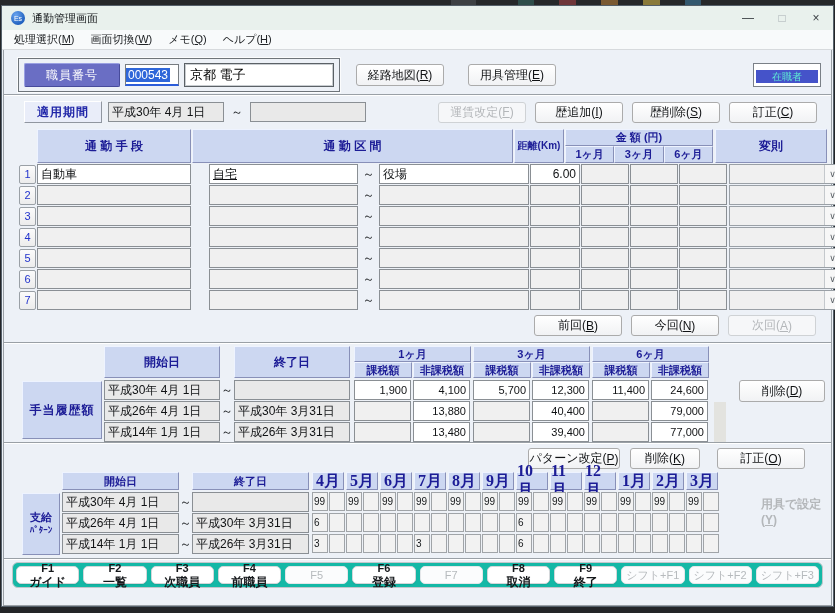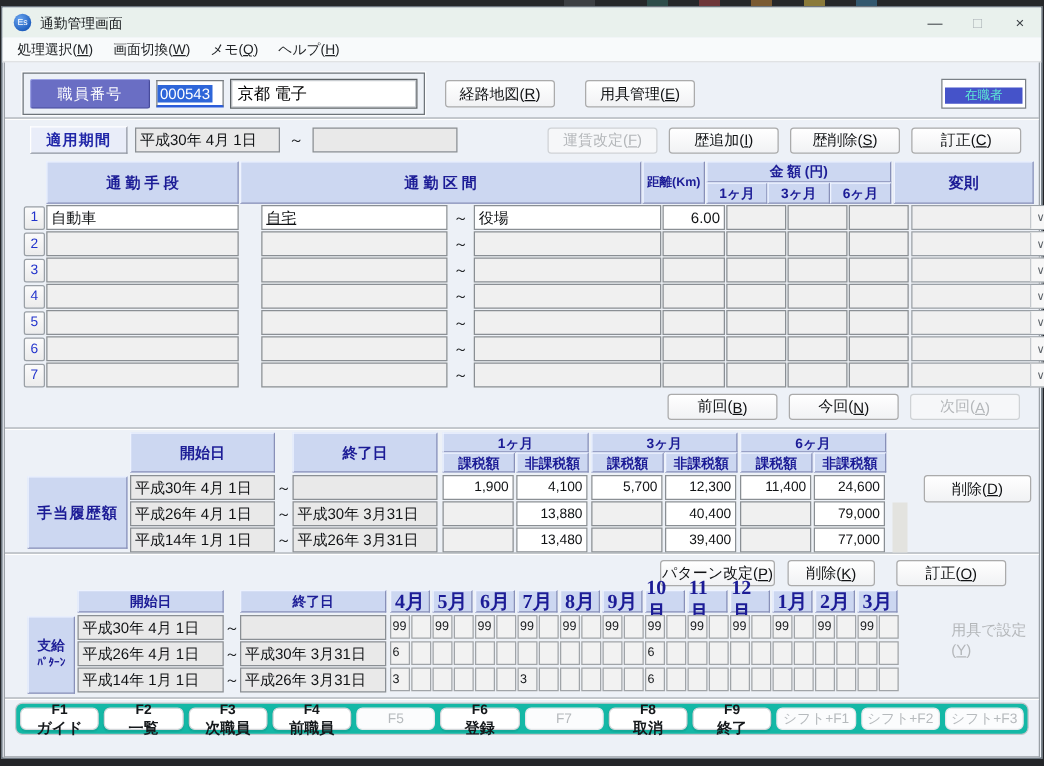--- a/index.html
+++ b/index.html
@@ -574,21 +574,21 @@
         <div class="mpair">
             <div class="mbox"></div>
             <div class="mbox"></div>
           </div>
         <div class="mpair">
             <div class="mbox"></div>
             <div class="mbox"></div>
           </div>
       </div>
 
-      <div class="tool-set abs" style="left:757px; top:52px;">用具で設定(<u>Y</u>)</div>
+      <div class="tool-set abs" style="left:757px; top:52px;font-weight:bold;">用具で設定(<u>Y</u>)</div>
     </div>
 
     <div class="divider"></div>
 
     <div class="sectionE">
       <div class="fnbar">
         <div class="fnkey">
             <span class="k">F1</span>
             <span class="l">ガイド</span>
           </div>

